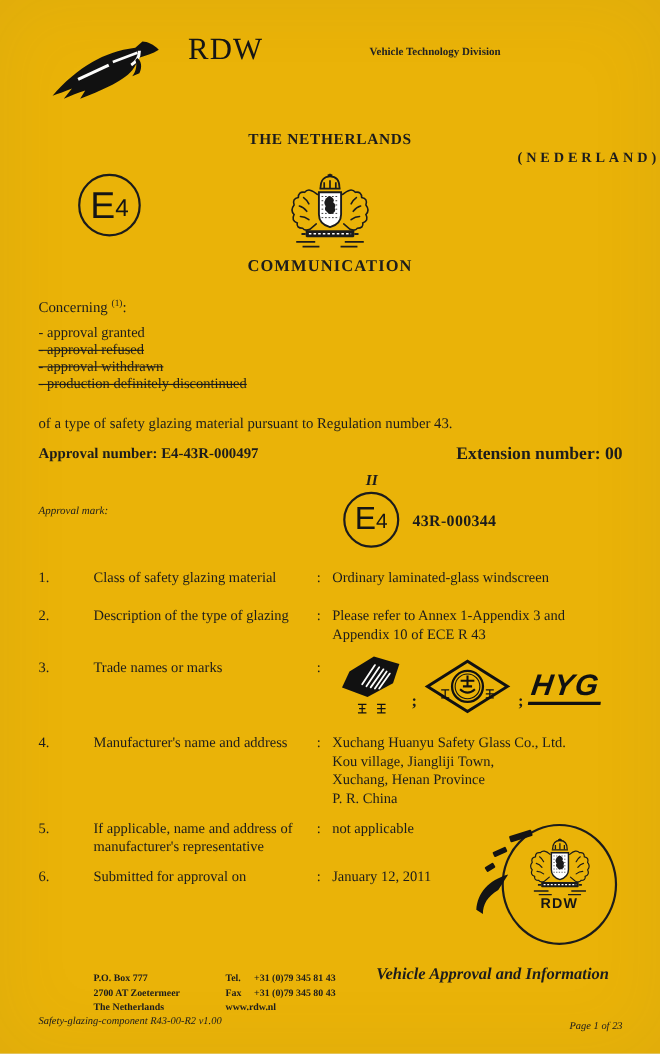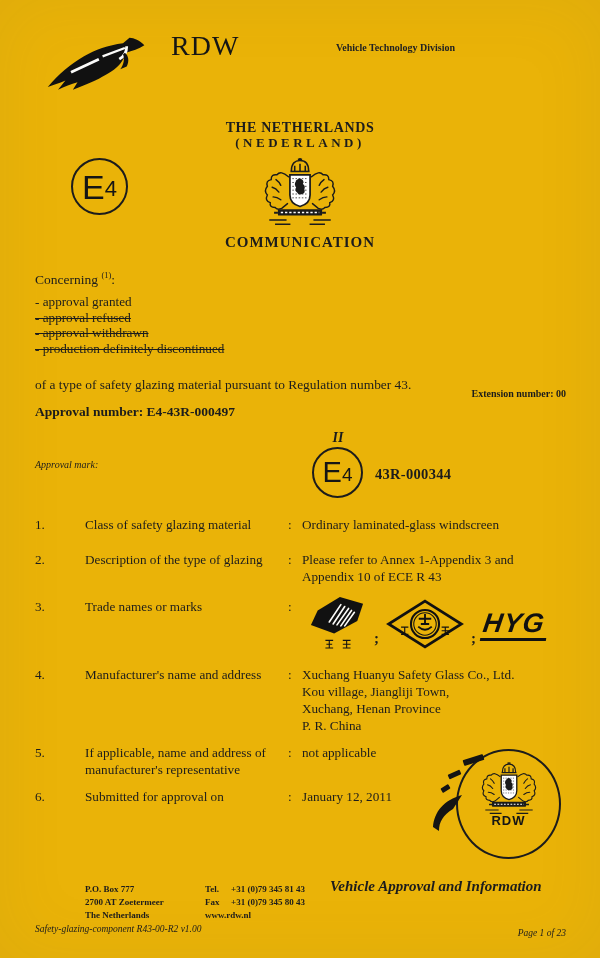--- a/index.html
+++ b/index.html
@@ -9,39 +9,39 @@
     font-family:"Liberation Serif", serif;
     box-shadow:inset 0 0 70px rgba(90,85,70,.08);
   }
   .abs{position:absolute;}
   .preline{white-space:pre-line;}
   
   #brand-title{left:171px;top:30px;font-size:28px;letter-spacing:1px;color:#151515;}
   #division{left:336px;top:42px;font-size:10px;font-weight:bold;color:#222;}
   
   #country{left:0;right:0;top:120px;text-align:center;font-size:14px;font-weight:bold;letter-spacing:.6px;}
-  #country-alt{left:0;right:0;top:135px;text-align:center;font-size:13px;font-weight:bold;letter-spacing:3.5px;}
+  #country-alt{left:0;right:0;top:135px;text-align:right;font-size:13px;font-weight:bold;letter-spacing:3.5px;}
   #doc-type{left:0;right:0;top:234px;text-align:center;font-size:15px;font-weight:bold;letter-spacing:1px;}
   .roundel{
     border:2.5px solid #1c1c1c;border-radius:50%;
     display:flex;align-items:center;justify-content:center;
     font-family:"Liberation Sans", sans-serif;color:#151515;background:transparent;
   }
   #e-roundel-top{left:71px;top:158px;width:53px;height:53px;}
   #e-roundel-top .e-letter{font-size:34px;line-height:1;}
   #e-roundel-top .e-digit{font-size:22px;line-height:1;margin-top:4px;}
   
   #concerning-head{left:35px;top:270px;font-size:13.5px;}
   #concerning-head sup{font-size:8.5px;}
   #concerning-list{left:35px;top:294px;font-size:13.2px;line-height:15.5px;}
   .struck{text-decoration:line-through;text-decoration-thickness:1.3px;}
   #subject-line{left:35px;top:377px;font-size:13.4px;}
   
   #approval-number{left:35px;top:404px;font-size:13.5px;font-weight:bold;}
-  #extension-number{right:34px;top:388px;font-size:10px;font-weight:bold;}
+  #extension-number{right:34px;top:404px;font-size:16px;font-weight:bold;}
   #approval-mark-label{left:35px;top:459px;font-size:10px;font-style:italic;}
   #mark-class{left:312px;top:430px;width:52px;text-align:center;font-size:14px;font-weight:bold;font-style:italic;}
   #e-roundel-mark{left:312px;top:447px;width:47px;height:47px;}
   #e-roundel-mark .e-letter{font-size:29px;line-height:1;}
   #e-roundel-mark .e-digit{font-size:19px;line-height:1;margin-top:4px;}
   #mark-number{left:375px;top:466px;font-size:14.5px;font-weight:bold;letter-spacing:.3px;}
   
   .item-row{
     position:absolute;left:35px;width:532px;
     display:grid;grid-template-columns:50px 203px 14px 1fr;
@@ -71,21 +71,21 @@
     font-size:13px;letter-spacing:1px;color:#151515;
   }
   .stamp-dash{position:absolute;background:#141414;border-radius:1px;}
   #stamp-dash-1{left:463px;top:757px;width:21px;height:6px;transform:rotate(-17deg);}
   #stamp-dash-2{left:448px;top:772px;width:13px;height:5px;transform:rotate(-24deg);}
   #stamp-dash-3{left:441px;top:786px;width:9px;height:5px;transform:rotate(-32deg);}
   
   #footer-address{left:85px;top:883px;font-size:9px;font-weight:600;line-height:13px;}
   #footer-contact{left:205px;top:883px;font-size:9px;font-weight:600;line-height:13px;}
   #footer-contact .c-row{display:grid;grid-template-columns:26px 1fr;}
-  #footer-tagline{left:330px;top:878px;font-size:15px;font-style:italic;font-weight:600;}
+  #footer-tagline{left:342px;top:878px;font-size:15px;font-style:italic;font-weight:600;}
   #doc-ref{left:35px;top:924px;font-size:9.5px;font-style:italic;}
   #page-indicator{right:34px;top:928px;font-size:9.5px;font-style:italic;margin-left:27px;}
 </style>
 </head>
 <body>
 
 <div id="page">
 
   <svg width="0" height="0" style="position:absolute" aria-hidden="true">
     <defs>

